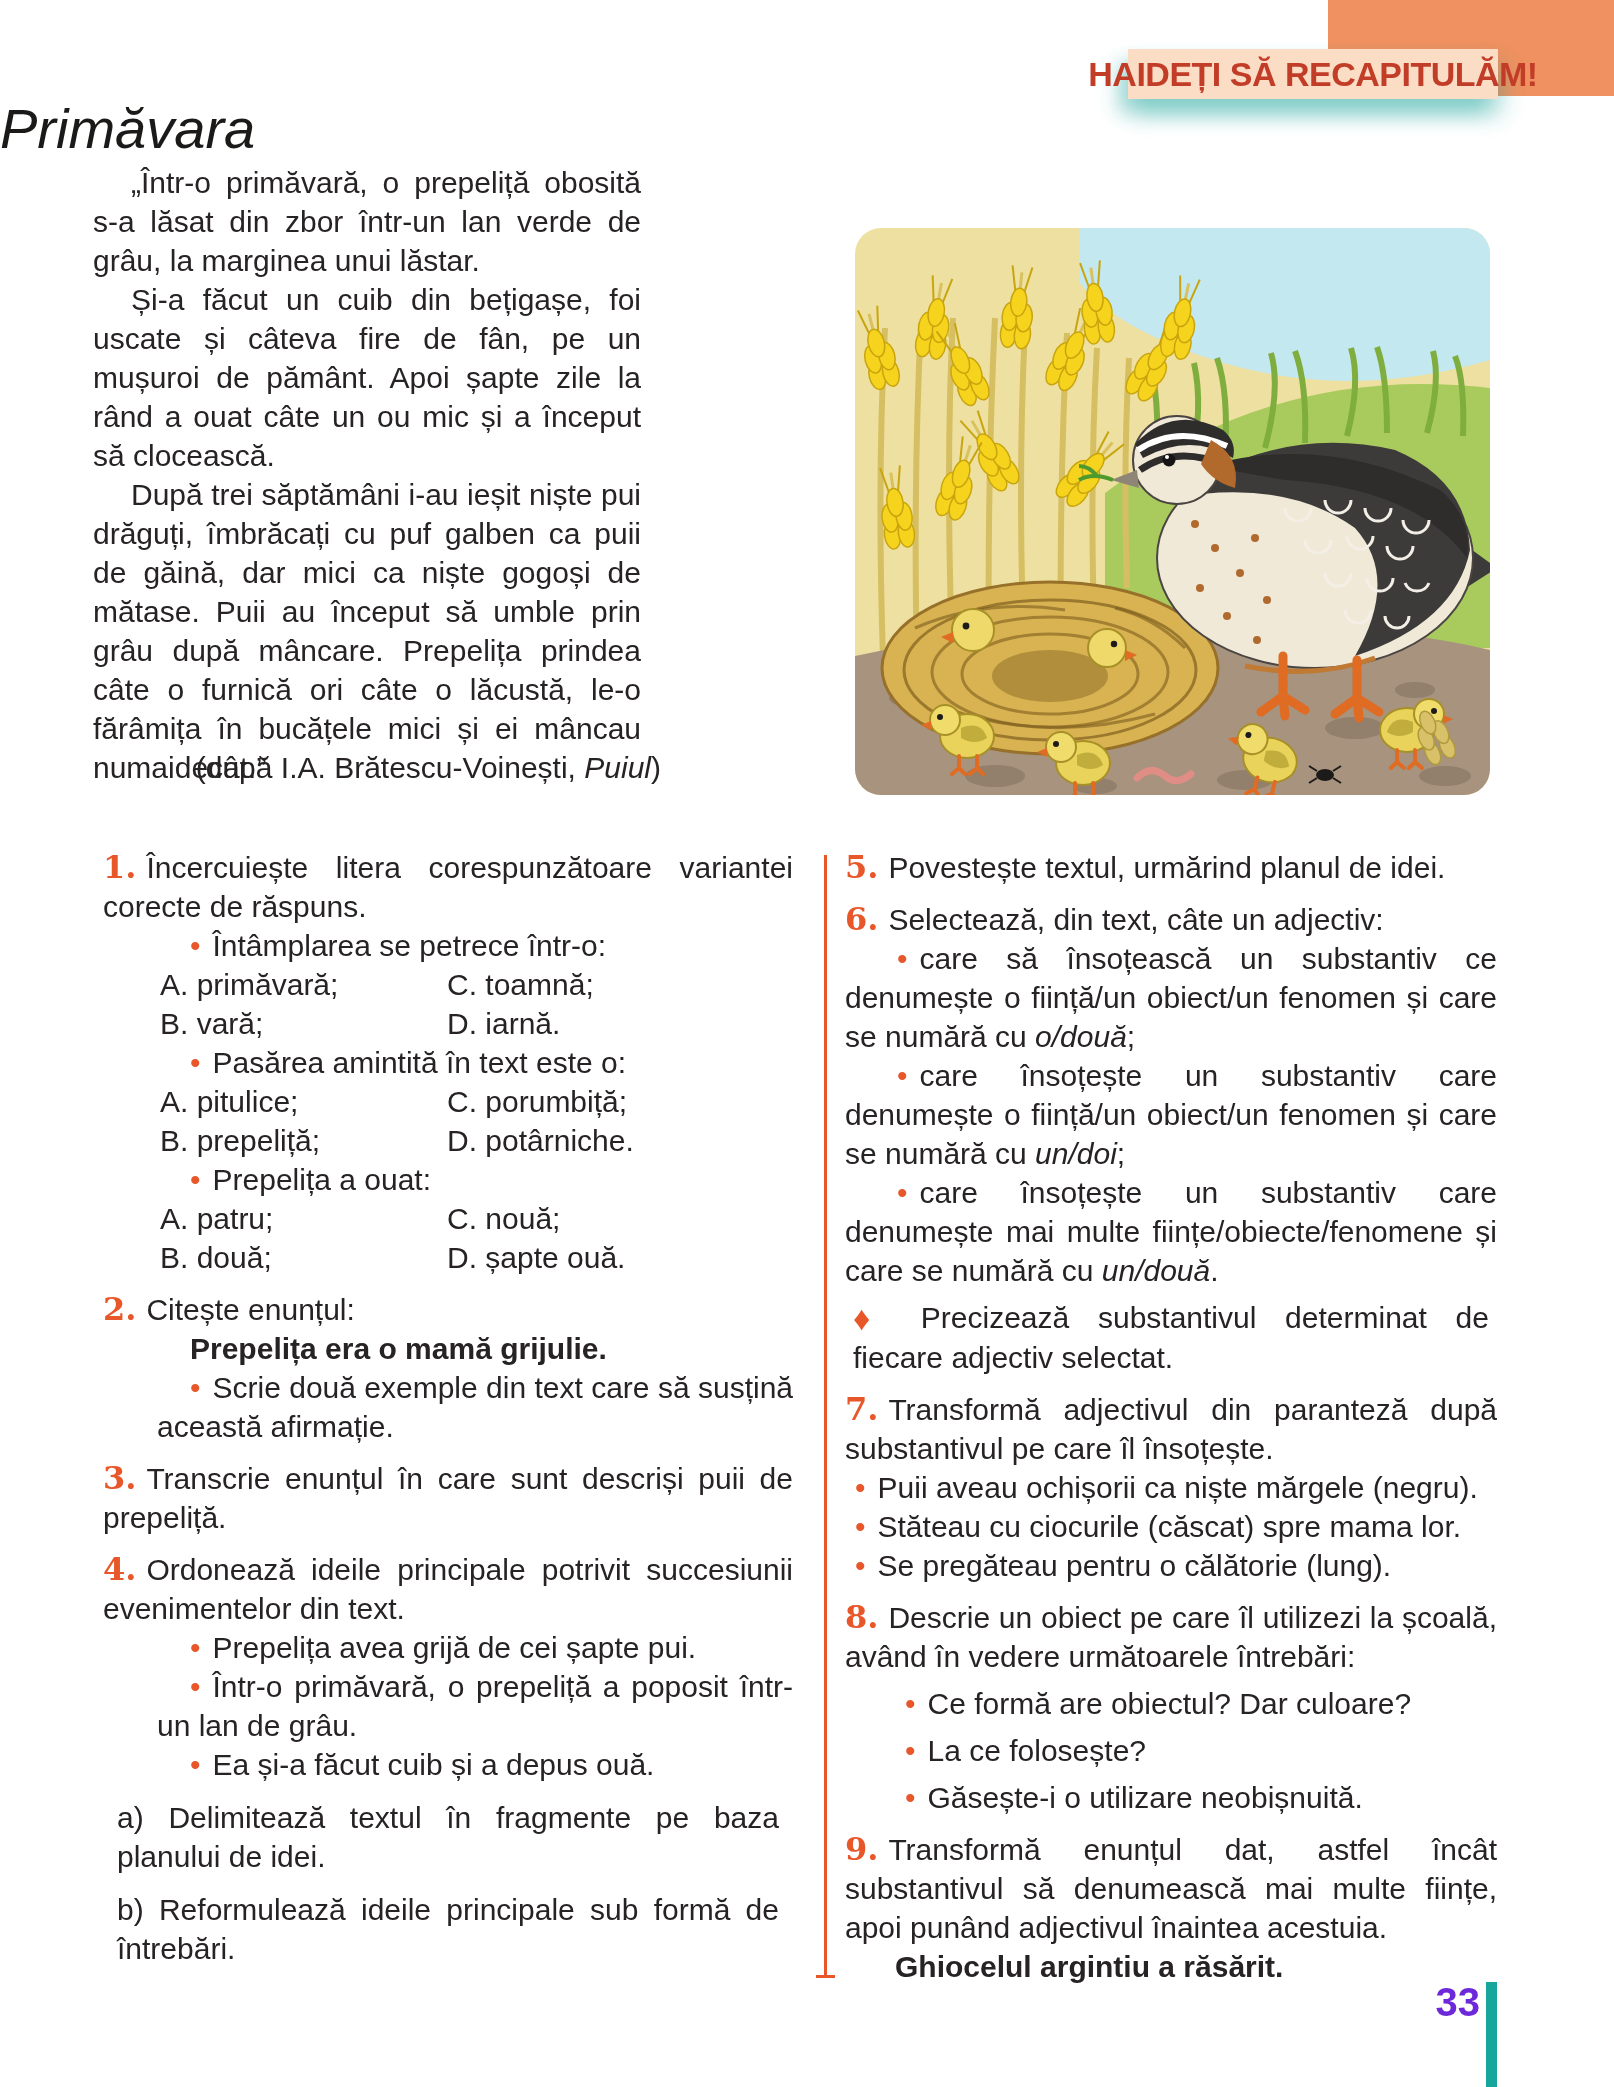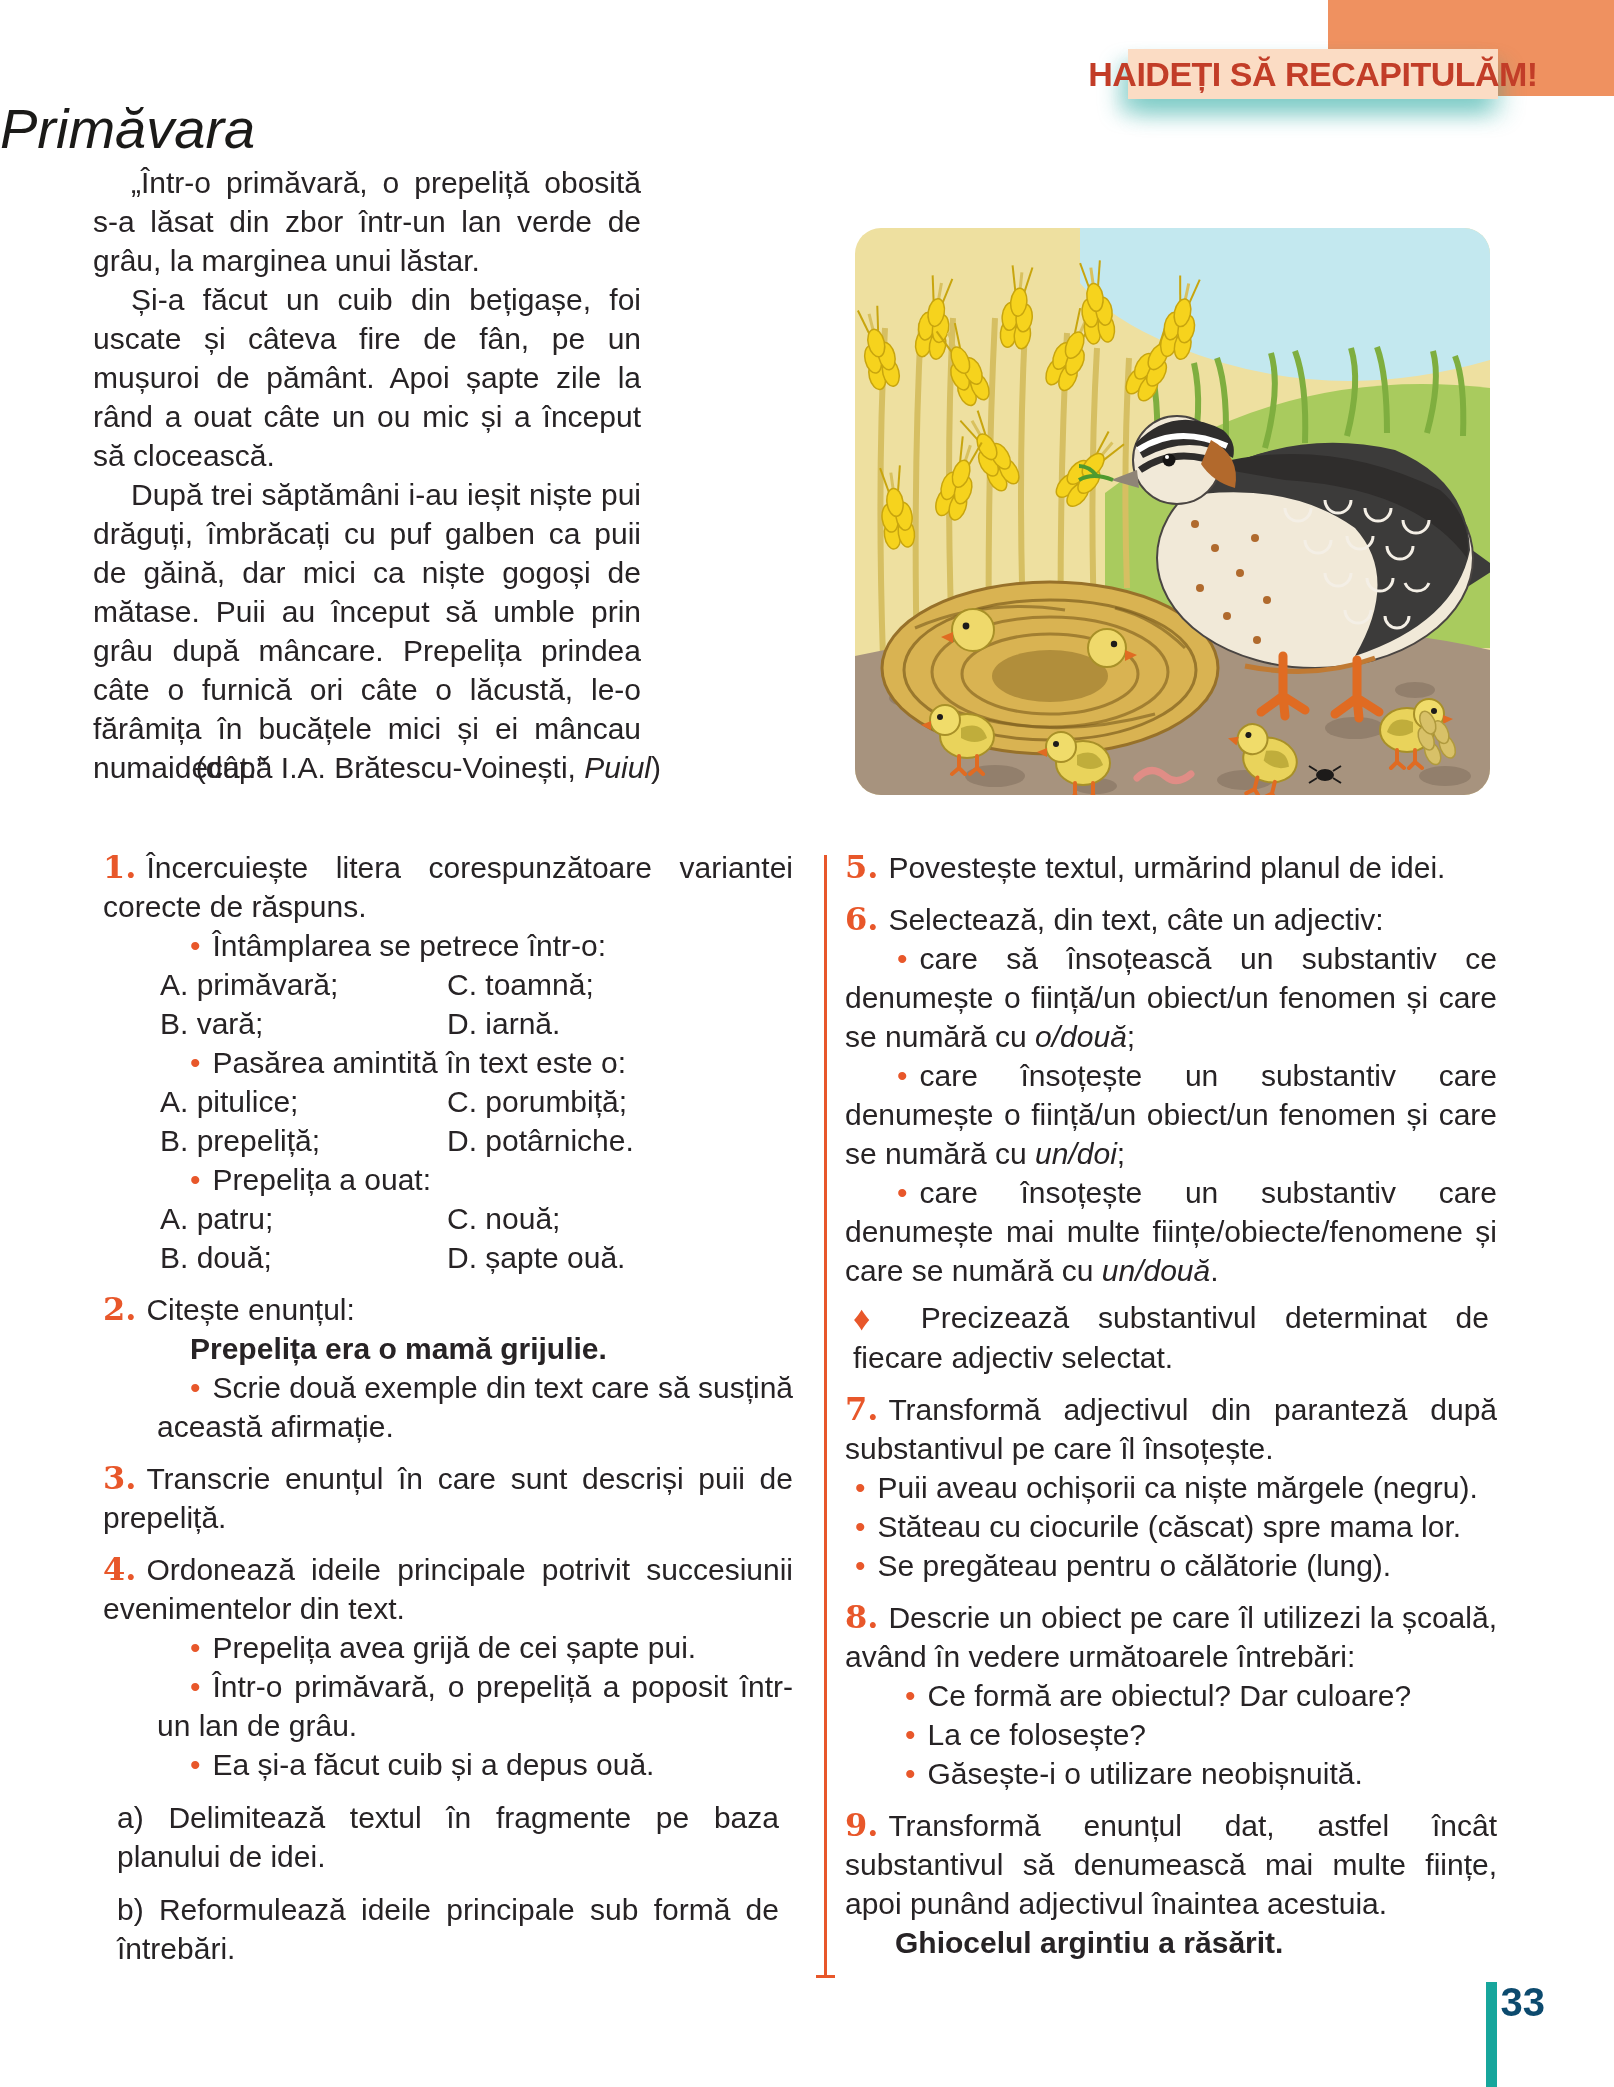--- a/index.html
+++ b/index.html
@@ -43,35 +43,35 @@
   .ex-block{margin:0 0 13px 0;}
   .ex-head{margin:0;text-align:justify;}
   .num{
     font-family:"DejaVu Serif", serif;font-weight:bold;font-size:32px;color:#E8572A;
     margin-right:10px;
   }
   .dot{color:#E8572A;margin-right:12px;}
   .bi{margin:0;text-align:justify;padding-left:54px;text-indent:33px;}
   .bi.r{padding-left:0;text-indent:52px;}
   .bi.flush{padding-left:0;text-indent:10px;}
-  .bi.ind8{padding-left:0;text-indent:60px;}
+  .bi.ind8{padding-left:0;text-indent:60px;margin-top:8px;}
   .bi em, .col em{font-style:italic;}
   .opts{
     display:grid;grid-template-columns:287px 1fr;padding-left:57px;margin:0;
   }
   .ab{margin:14px;text-align:justify;}
   .bold-line{margin:0;font-weight:bold;}
   .bold-line.l{padding-left:87px;}
   .bold-line.r{padding-left:50px;}
   .di{margin:8px;text-align:justify;}
   .diamond{color:#E8572A;font-size:34px;margin-right:30px;vertical-align:-2px;}
   
   .page-number{
-    position:absolute;left:1460px;top:1980px;width:85px;text-align:right;
-    font-size:40px;font-weight:bold;color:#0c4a6e;
+    position:absolute;left:1395px;top:1980px;width:85px;text-align:right;
+    font-size:40px;font-weight:bold;color:#6d28d9;
   }
   .footer-bar{position:absolute;left:1486px;top:1982px;width:11px;height:105px;background:#17A69C;}
 </style>
 </head>
 <body>
 
 <div class="page">
 
   <div class="corner-block"></div>
   <div class="banner">

